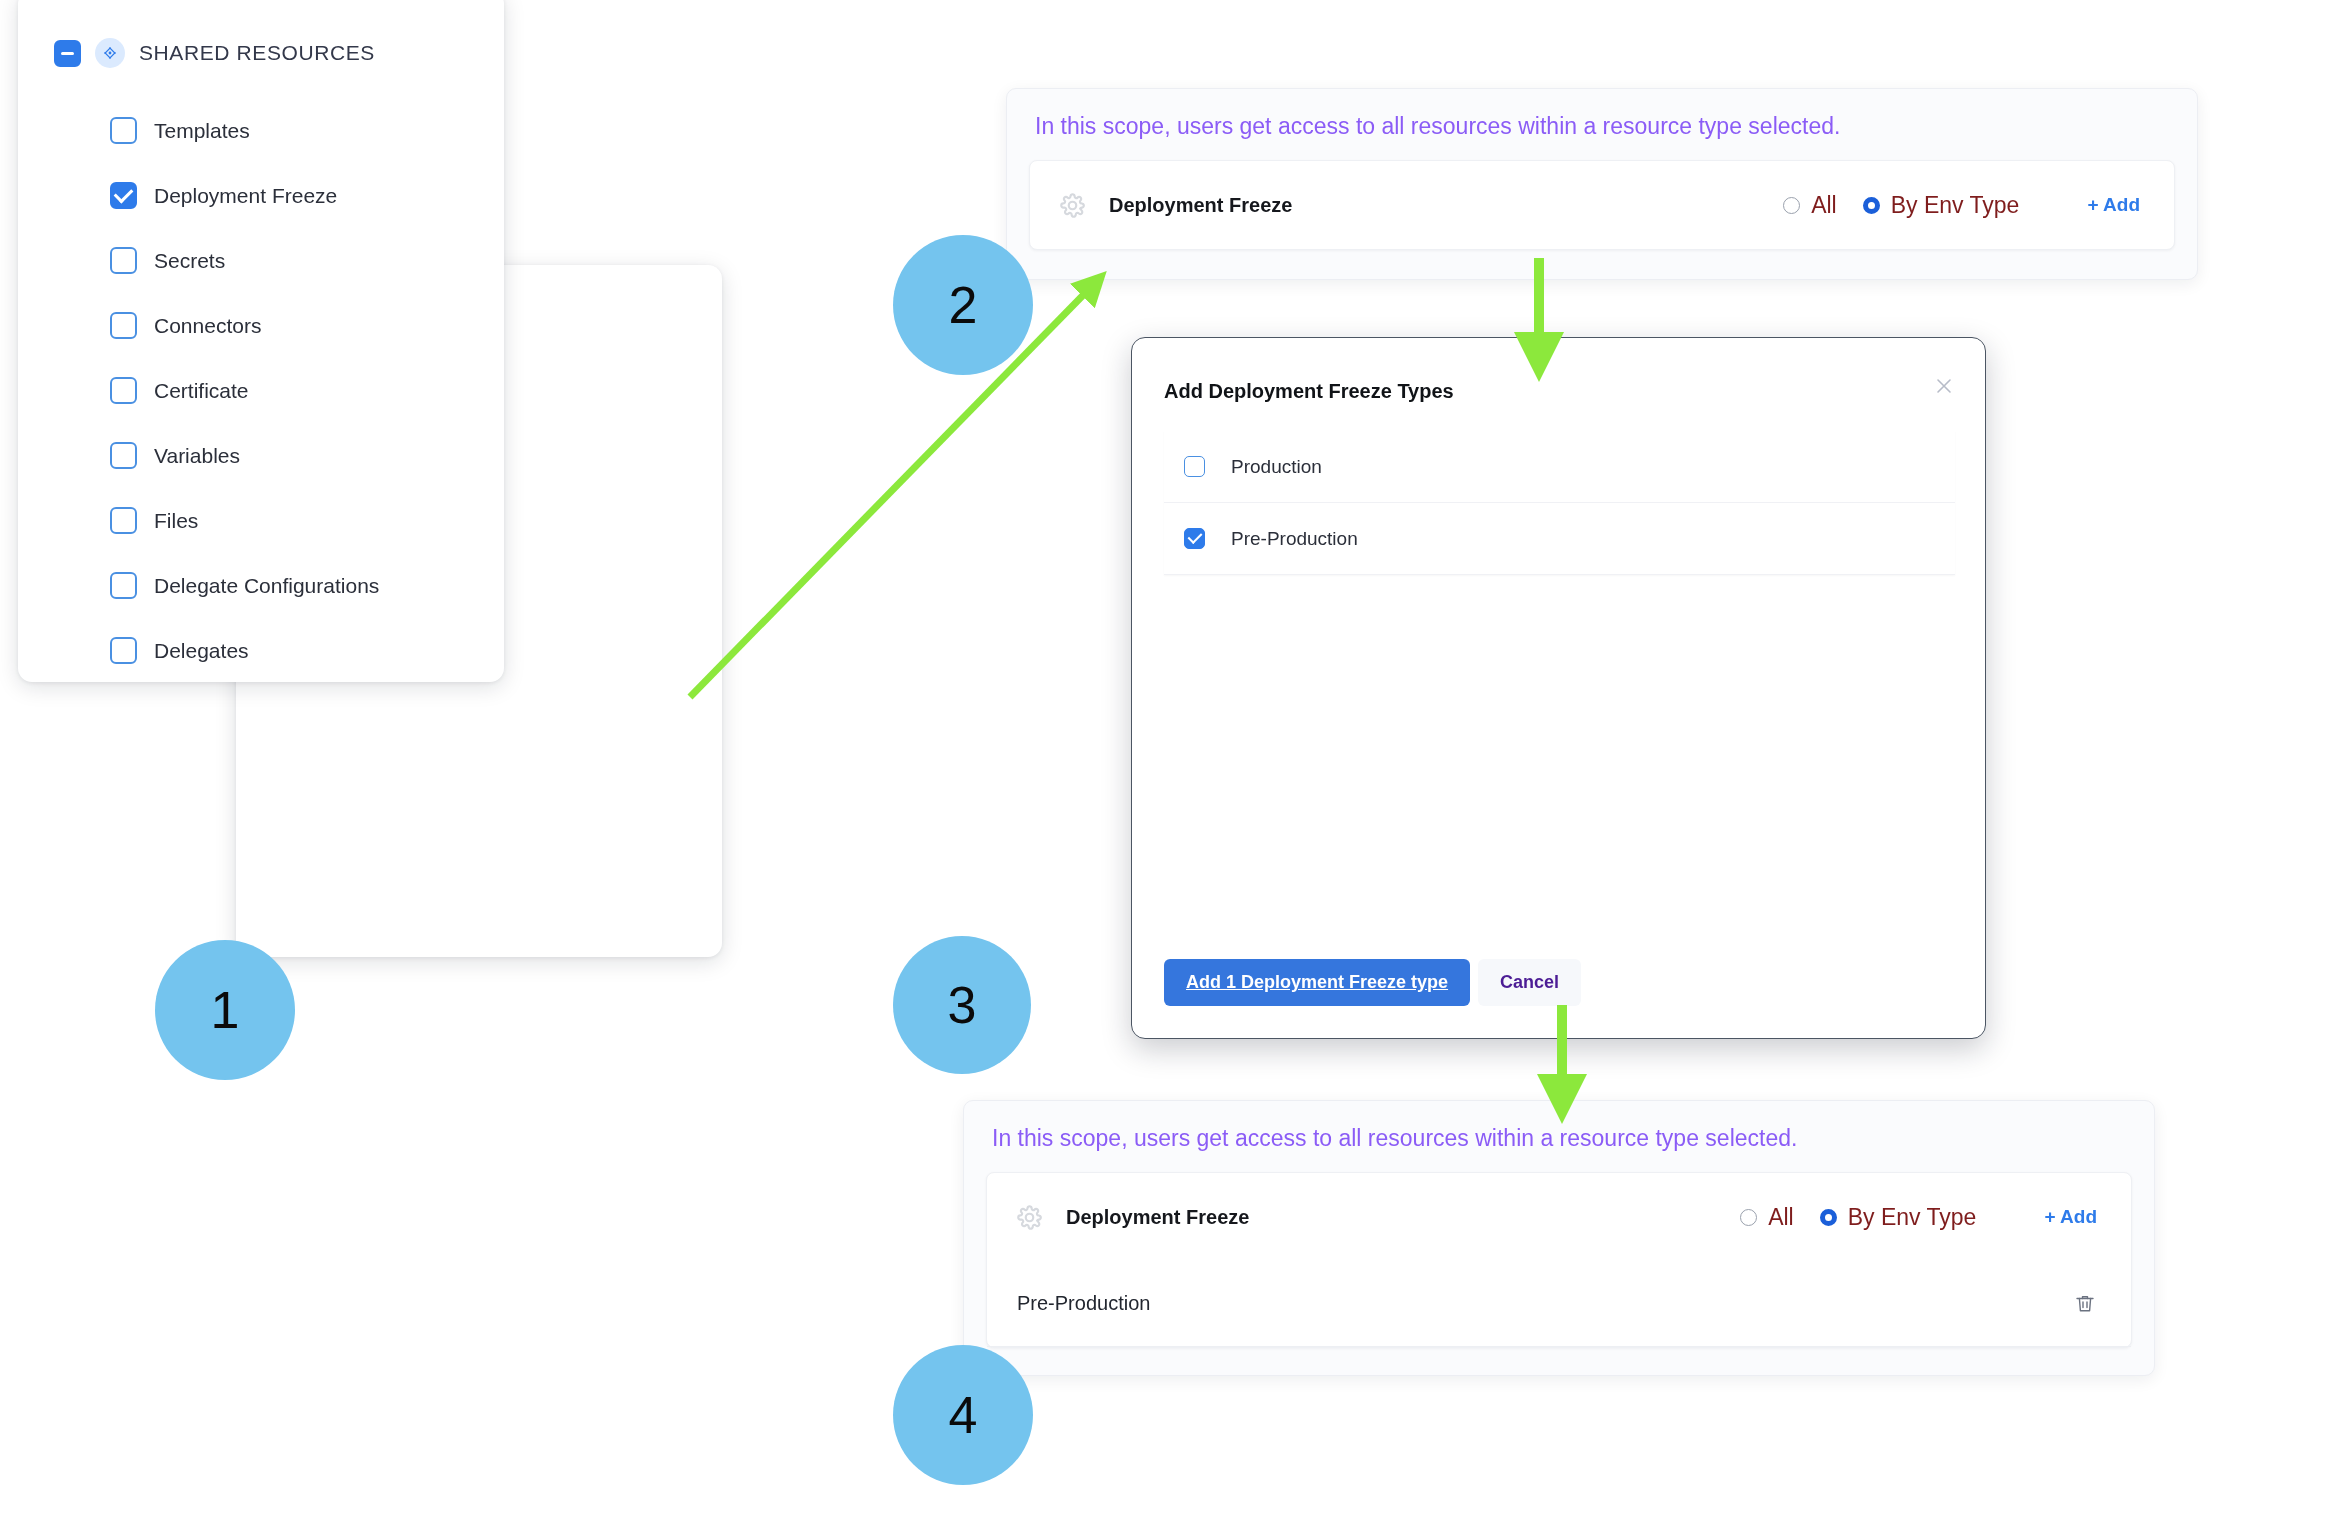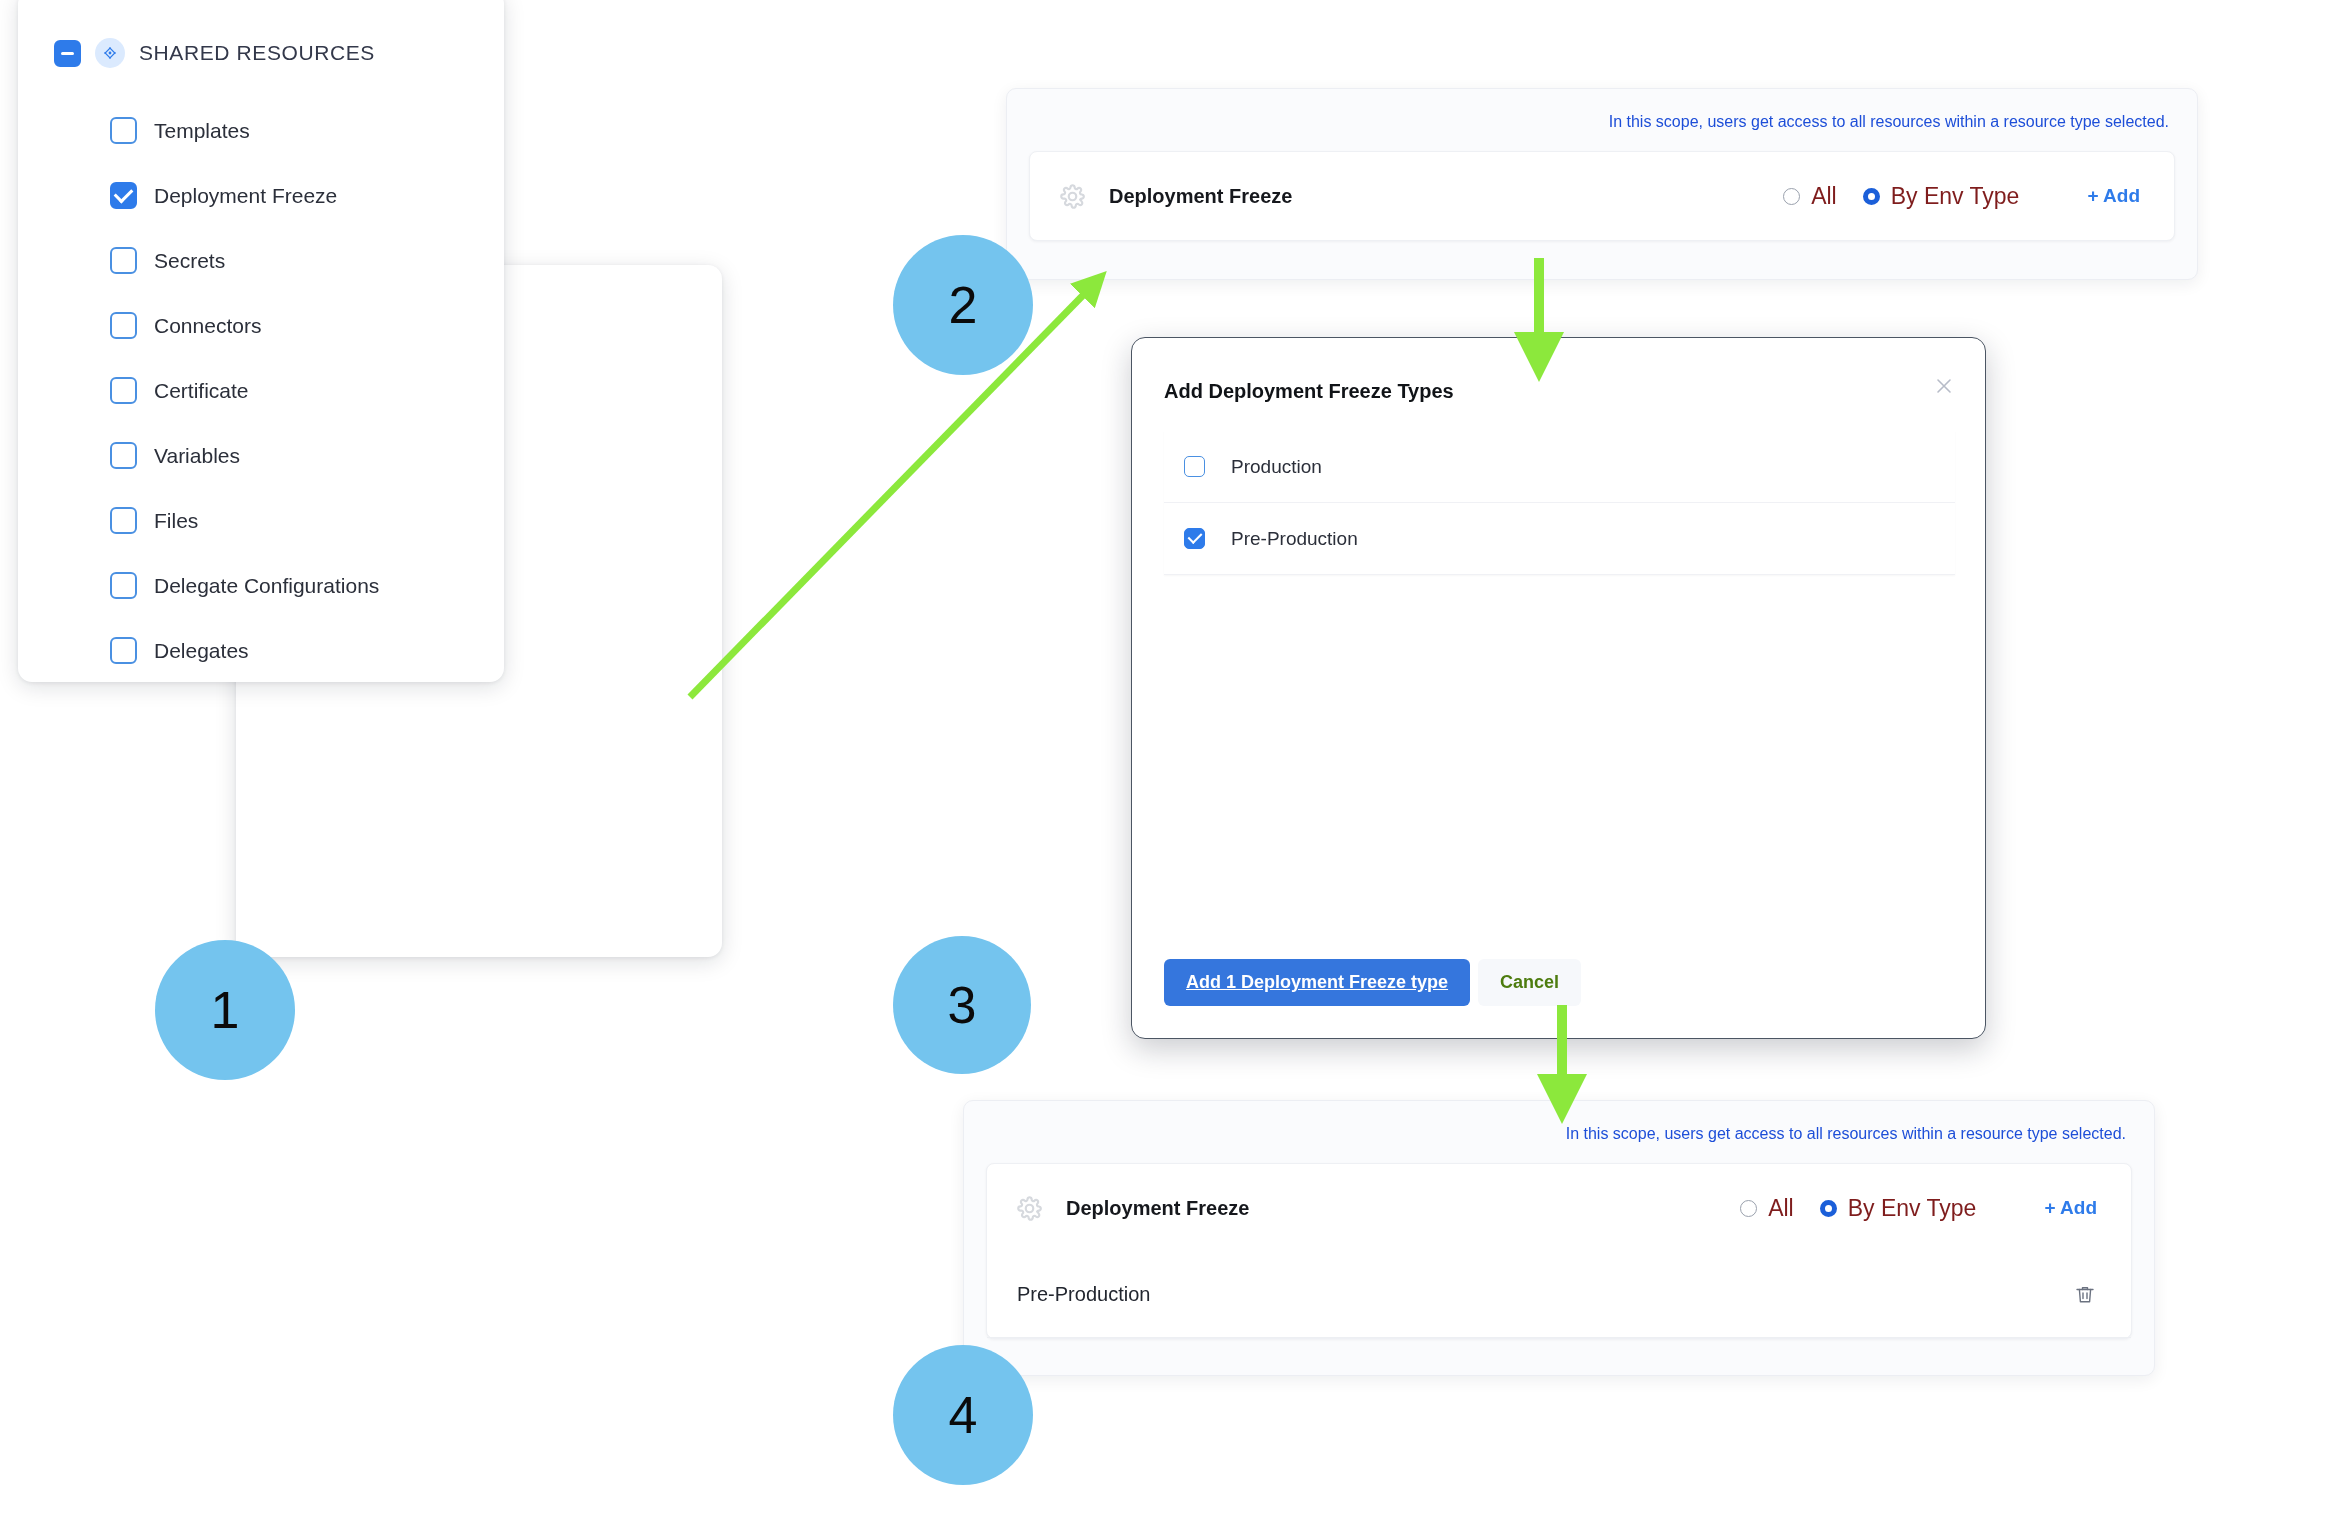--- a/index.html
+++ b/index.html
@@ -131,24 +131,23 @@
   
   .scope-panel {
     position: absolute;
     background: #fafbfd;
     border: 1px solid #eceef3;
     border-radius: 10px;
     box-shadow: 0 4px 16px rgba(16,24,40,0.07);
     z-index: 15;
   }
   .scope-note {
-    font-size: 16px;
-    color: #1d4ed8;
+    font-size: 23px;
+    color: #8b5cf6;
     padding: 24px 28px 0 28px;
-    text-align: right;
   }
   .scope-card {
     margin: 20px 22px 22px 22px;
     background: #ffffff;
     border: 1px solid #eef0f4;
     border-radius: 8px;
     box-shadow: 0 1px 3px rgba(16,24,40,0.05);
   }
   .scope-row {
     display: flex;
@@ -291,21 +290,21 @@
     font-weight: bold;
     border: none;
     border-radius: 6px;
     padding: 13px 22px;
     cursor: pointer;
     font-family: "Liberation Sans", sans-serif;
     text-decoration: underline;
   }
   .btn-ghost {
     background: #f6f8fb;
-    color: #4d7c0f;
+    color: #4c1d95;
     font-size: 18px;
     font-weight: bold;
     border: none;
     border-radius: 6px;
     padding: 13px 22px;
     cursor: pointer;
     font-family: "Liberation Sans", sans-serif;
   }
 </style>
 </head>

